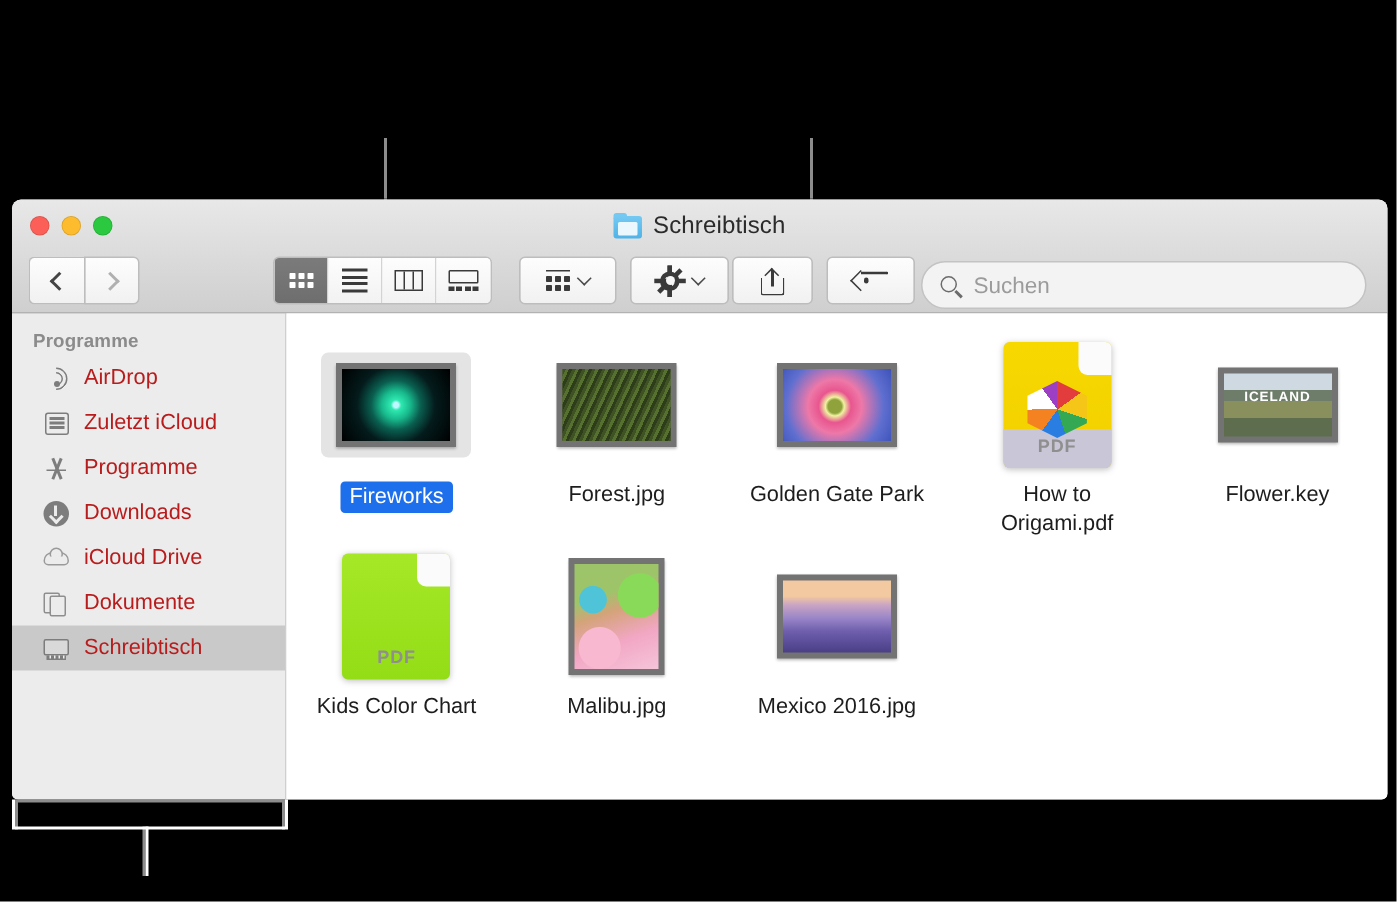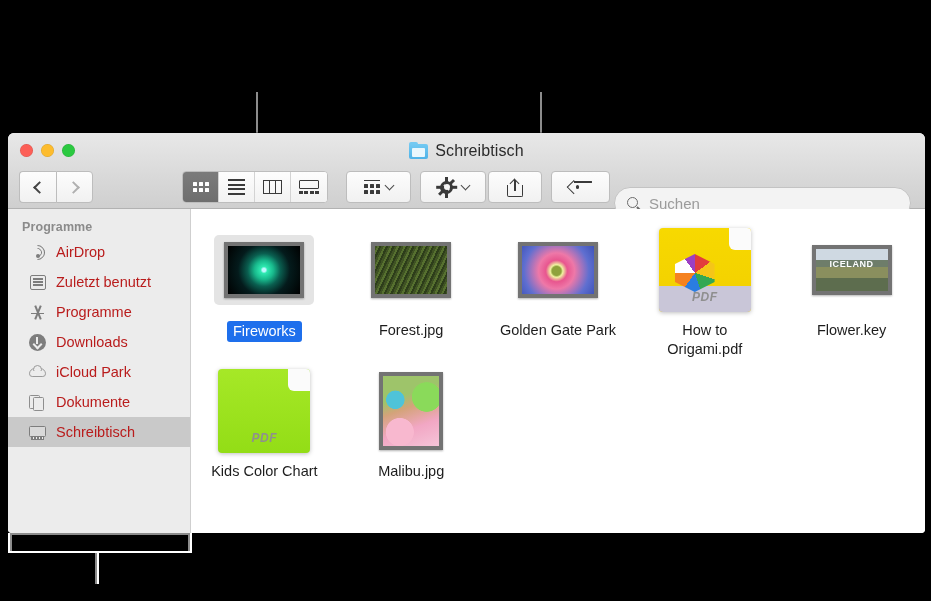--- a/index.html
+++ b/index.html
@@ -152,21 +152,21 @@
     border:1.7px solid #3a3a3a; border-left:none; border-radius:0 6px 6px 0;
   }
   .tag .pt {
     position:absolute; left:-1px; top:1.6px; width:9.6px; height:9.6px;
     border-left:1.7px solid #3a3a3a; border-bottom:1.7px solid #3a3a3a;
     transform:rotate(45deg); background:transparent;
   }
   .tag .dot { position:absolute; left:6px; top:4.7px; width:3.4px; height:3.4px; border-radius:50%; background:#3a3a3a; }
 
   .search {
-    position:absolute; right:14px; top:18px; width:297px; height:32px;
+    position:absolute; right:14px; top:5px; width:297px; height:32px;
     background:#f3f3f3; border:1px solid #c3c3c3; border-radius:16px;
     display:flex; align-items:center; padding:0 12px; gap:9px;
   }
   .mag { width:13px; height:13px; position:relative; flex:none; }
   .mag .c { position:absolute; left:0; top:0; width:11px; height:11px; border:1.8px solid #6b6b6b; border-radius:50%; }
   .mag .h { position:absolute; left:9.5px; top:9.5px; width:5.5px; height:1.8px; background:#6b6b6b; transform:rotate(45deg); transform-origin:left center; }
   .search span { font-size:15px; color:#9b9b9b; }
 
   
   .body { display:flex; height:calc(100% - 76px); }
@@ -215,21 +215,21 @@
   .cell { display:flex; flex-direction:column; align-items:center; padding-top:8px; }
   .thumbwrap { height:88px; display:flex; align-items:center; justify-content:center; width:100%; }
   .selbg { background:#e4e4e4; border-radius:5px; padding:7px 10px; }
   .label { margin-top:7px; font-size:14.5px; color:#1d1d1d; text-align:center; line-height:19px; max-width:120px; }
   .label.sel { background:#1e6fec; color:#fff; border-radius:3px; padding:1px 6px; }
 
   
   .photo { background:#737373; padding:4px; box-shadow:0 1px 2px rgba(0,0,0,.30); }
   .photo > div { width:100%; height:100%; }
 
-  .pdfdoc { width:92px; height:84px; position:relative; filter:drop-shadow(0 1px 2px rgba(0,0,0,.25));font-style:italic; }
+  .pdfdoc { width:72px; height:84px; position:relative; filter:drop-shadow(0 1px 2px rgba(0,0,0,.25)); }
   .pdfdoc .sheet { position:absolute; inset:0; border-radius:4px; }
   .pdfdoc .fold { position:absolute; right:0; top:0; width:22px; height:22px; background:#fbfbfb; border-radius:0 4px 0 6px; }
   .pdfdoc .pdflabel { position:absolute; left:0; right:0; bottom:8px; text-align:center; font-size:12px; color:#8f8f8f; font-weight:bold; letter-spacing:.6px; }
 </style>
 </head>
 <body>
 
 <div class="callout">
   <div class="cal-line v" style="left:256px; top:92px; height:66px;"></div>
   <div class="cal-line h" style="left:177px; top:156px; width:81px;"></div>
@@ -386,21 +386,21 @@
         <span>AirDrop</span>
       </div>
 
       <div class="sb-item">
         <span class="sb-ico ic-recent">
           <span class="tray"></span>
             <span class="l l1"></span>
             <span class="l l2"></span>
             <span class="l l3"></span>
         </span>
-        <span>Zuletzt benutzt</span>
+        <span>Zuletzt iCloud</span>
       </div>
 
       <div class="sb-item">
         <span class="sb-ico ic-apps">
           <span class="v1"></span>
             <span class="v2"></span>
             <span class="bar"></span>
         </span>
         <span>Programme</span>
       </div>
@@ -414,21 +414,21 @@
         <span>Downloads</span>
       </div>
 
 
       <div class="sb-item">
         <span class="sb-ico ic-cloud">
           <span class="c1"></span>
             <span class="c2"></span>
             <span class="mask"></span>
         </span>
-        <span>iCloud Park</span>
+        <span>iCloud Drive</span>
       </div>
 
       <div class="sb-item">
         <span class="sb-ico ic-docs">
           <span class="p1"></span>
             <span class="p2"></span>
         </span>
         <span>Dokumente</span>
       </div>
 
@@ -516,20 +516,28 @@
 
         <div class="cell">
           <div class="thumbwrap">
             <div class="photo" style="width:64px;height:78px;">
               <div style="background:radial-gradient(circle at 30% 80%, #f8b8cf 0 20%, transparent 21%),radial-gradient(circle at 78% 30%, #8ada5a 0 22%, transparent 23%),radial-gradient(circle at 22% 34%, #4fc3d8 0 14%, transparent 15%),linear-gradient(160deg,#9ec46a 0 30%,#d4a37a 45%,#f2a7c4 70%,#f5c4d8 100%);"></div>
             </div>
           </div>
           <div class="label">Malibu.jpg</div>
         </div>
 
+        <div class="cell">
+          <div class="thumbwrap">
+            <div class="photo" style="width:80px;height:56px;">
+              <div style="background:linear-gradient(to bottom,#f2c9a0 0 22%,#c9a4c4 34%,#9a86c8 52%,#6f5fae 70%,#4a3f86 100%);"></div>
+            </div>
+          </div>
+          <div class="label">Mexico 2016.jpg</div>
+        </div>
 
       </div>
     </div>
 
   </div>
 </div>
 
 <div class="callout">
   <div class="cal-line h" style="left:10px; top:533px; width:180px;"></div>
   <div class="cal-line v" style="left:10px; top:533px; height:20px;"></div>

